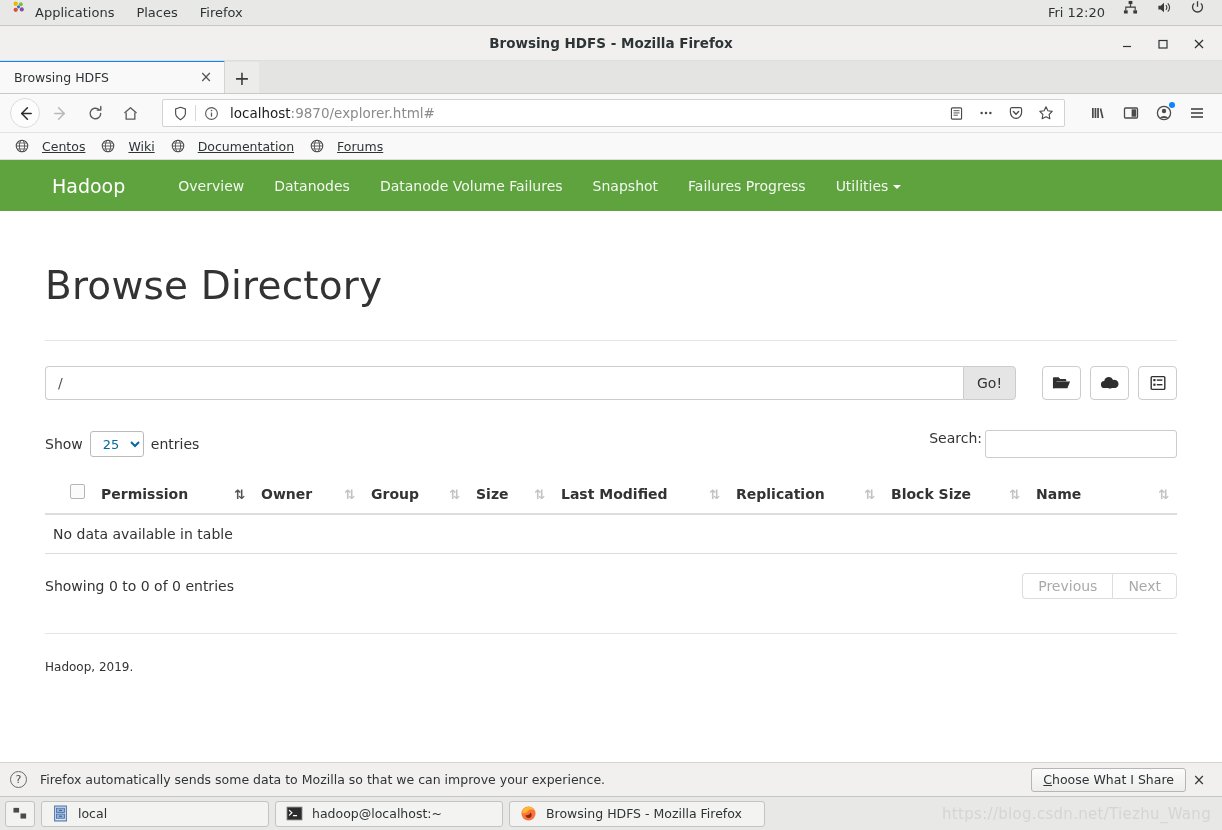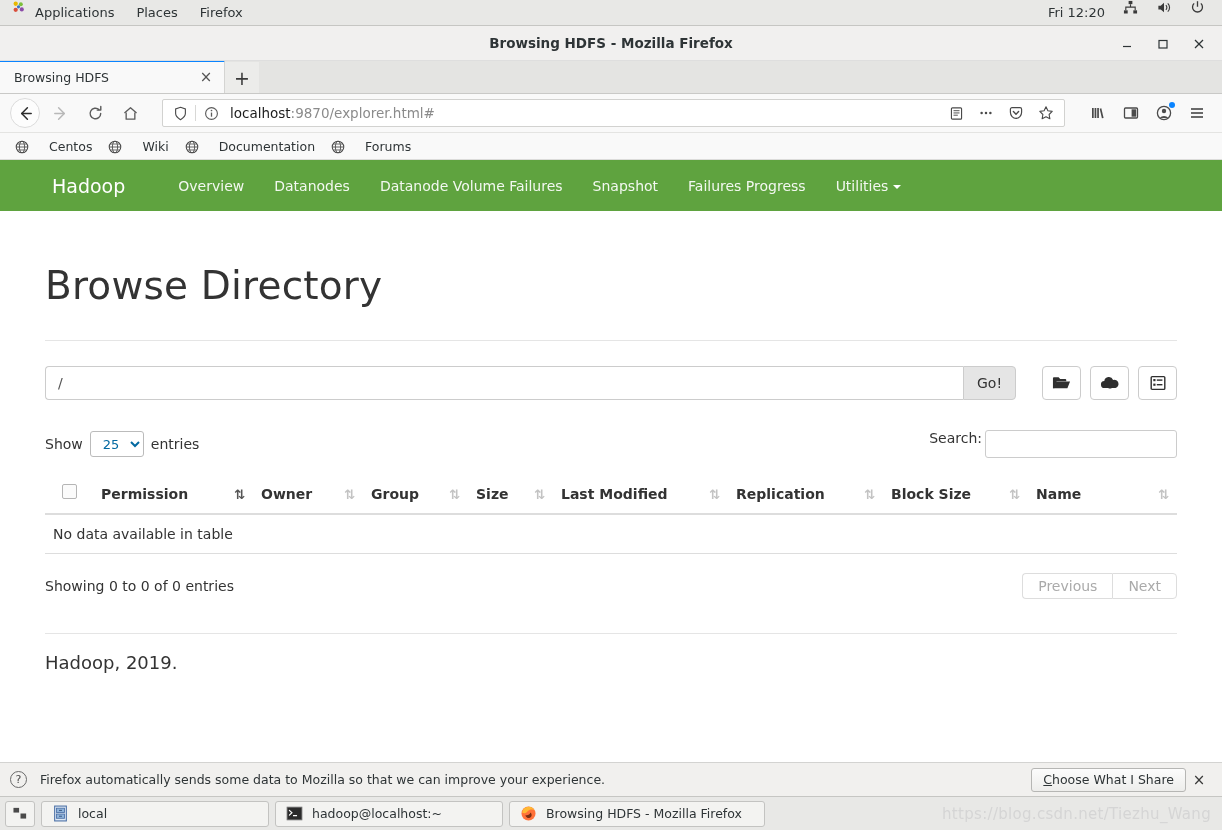--- a/index.html
+++ b/index.html
@@ -123,22 +123,22 @@
   }
 
   
   #bookmarks {
     height: 27px; background: #f9f9f9;
     display: flex; align-items: center; padding: 0 8px;
     border-bottom: 1px solid #dcdcda;
     font-size: 12.5px; color: #2e3436;
   }
   .bm {
-    display: flex; align-items: flex-end; gap: 20px;
-    padding: 2px 7px; margin-right: 2px;
+    display: flex; align-items: flex-start; gap: 13px;
+    padding: 2px 7px; margin-right: 2px; text-decoration: underline;
   }
 
   
   #content {
     flex: 1; background: #ffffff; overflow: hidden; position: relative;
   }
   #hadoop-nav {
     height: 51px; background: #5fa33f;
     display: flex; align-items: center; padding-left: 40px;
   }
@@ -203,21 +203,21 @@
   #dt-filter { margin-left: auto; display: flex; align-items: flex-start; gap: 3px; }
   #search-input {
     width: 192px; height: 28px; border: 1px solid #cccccc; border-radius: 3px;
     background: #ffffff; padding: 0 8px; font-size: 13px;
     font-family: "DejaVu Sans", "Liberation Sans", sans-serif;
   }
 
   
   #hdfs-table { width: 100%; border-collapse: collapse; margin-top: 17px; }
   #hdfs-table th {
-    text-align: center; font-size: 14px; font-weight: bold; color: #333333;
+    text-align: right; font-size: 14px; font-weight: bold; color: #333333;
     padding: 9px 8px 11px 8px; border-bottom: 2px solid #dddddd;
     white-space: nowrap; vertical-align: bottom;
   }
   #hdfs-table th .th-wrap {
     display: flex; align-items: center; justify-content: space-between; gap: 18px;
   }
   .sort-ic { color: #c3c3c3; font-size: 13px; line-height: 1; }
   .sort-ic.active { color: #555555; }
   #hdfs-table td {
     font-size: 14px; color: #333333; padding: 11px 8px;
@@ -236,21 +236,21 @@
   #paginate { margin-left: auto; display: flex; }
   .page-btn {
     height: 26px; padding: 0 15px; border: 1px solid #dddddd;
     background: #ffffff; color: #aaaaaa; font-size: 14px;
     display: flex; align-items: center;
     font-family: "DejaVu Sans", "Liberation Sans", sans-serif;
   }
   .page-btn.prev { border-radius: 4px 0 0 4px; border-right: none; }
   .page-btn.next { border-radius: 0 4px 4px 0; }
   #footer-rule { border-top: 1px solid #e5e5e5; margin-top: 34px; }
-  #footer-text { font-size: 18px; color: #333333; margin-top: 18px; }
+  #footer-text { font-size: 12px; color: #333333; margin-top: 26px; }
 
   
   #notif {
     height: 34px; background: #f1f0ee;
     border-top: 1px solid #d3d3d1;
     display: flex; align-items: center; padding: 0 10px;
     font-size: 12.5px; color: #2e3436;
   }
   .notif-q {
     width: 17px; height: 17px; border: 1.3px solid #6a6a6a;

